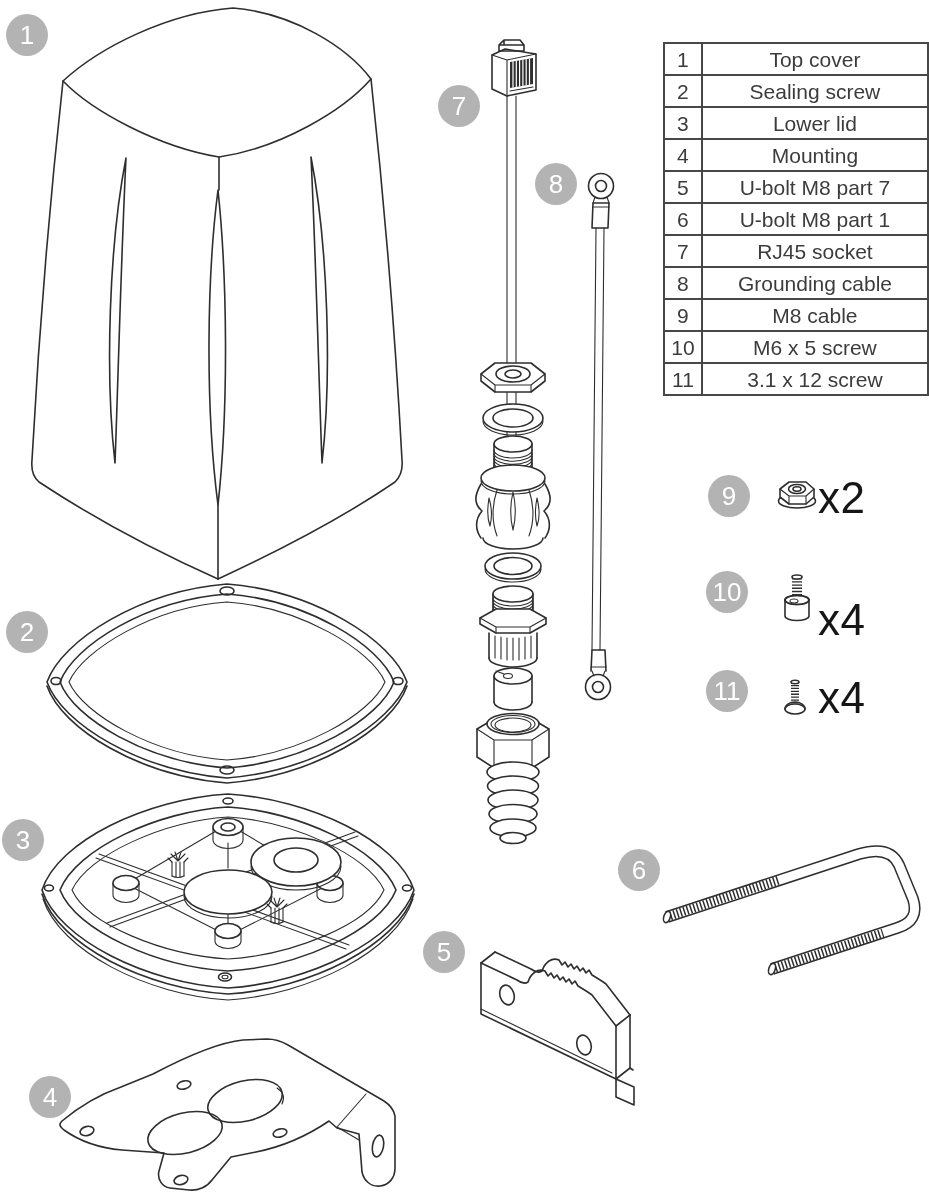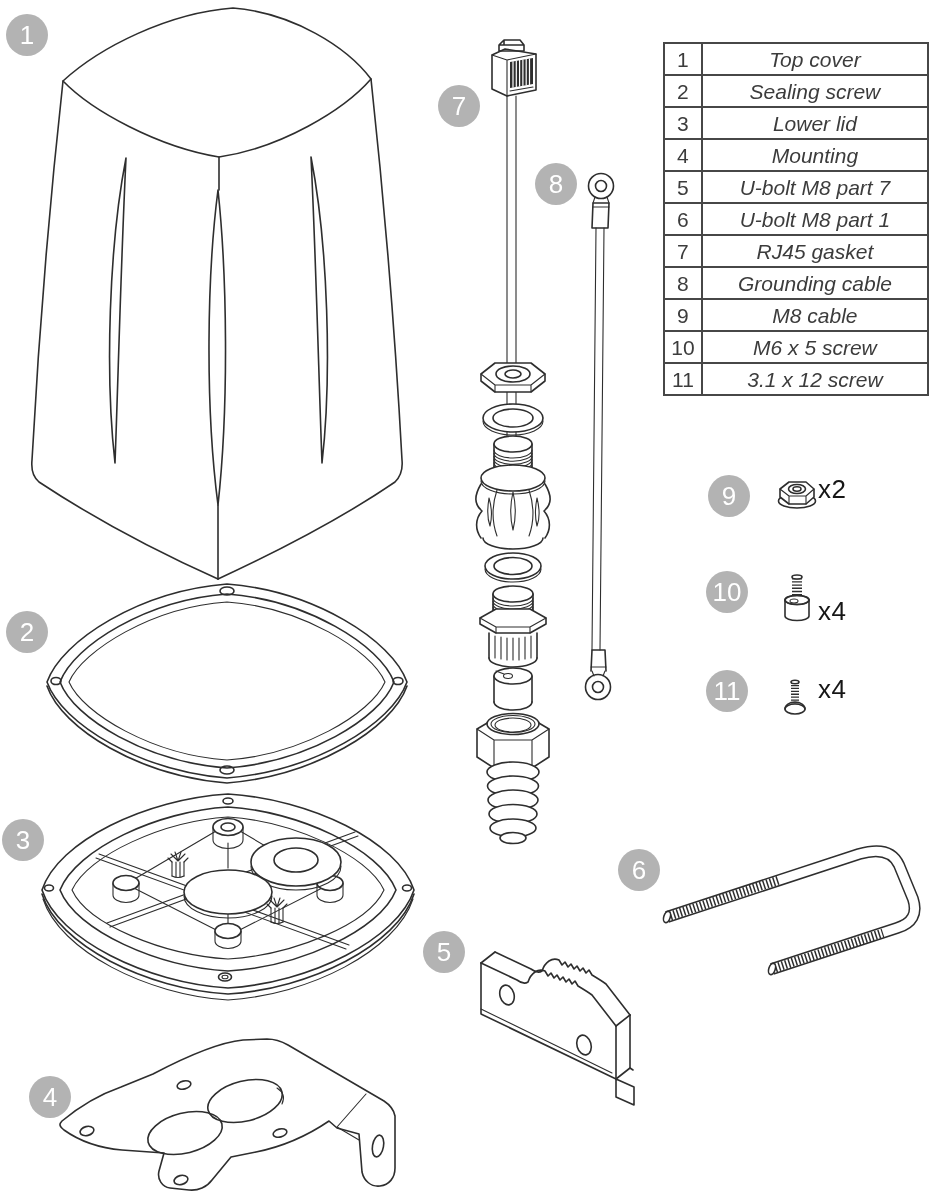--- a/index.html
+++ b/index.html
@@ -28,23 +28,23 @@
   table.parts{
     position:absolute;left:663px;top:42px;border-collapse:collapse;table-layout:fixed;
     background:#fff;
   }
   table.parts td{
     border:2px solid #474747;height:32px;box-sizing:border-box;
     text-align:center;vertical-align:middle;font-size:21px;color:#3c3c3c;
     padding:0 4px;white-space:nowrap;line-height:1;
   }
   table.parts td.num{width:38px;}
-  table.parts td.name{width:228px;font-style:italic;}
+  table.parts td.name{width:228px;}
   .qty{
-    position:absolute;font-size:26px;color:#161616;line-height:1;letter-spacing:0.5px;
+    position:absolute;font-size:44px;color:#161616;line-height:1;letter-spacing:0.5px;
   }
 </style>
 </head>
 <body>
 
 <div class="stage">
 
   <svg class="art" width="929" height="1200" viewBox="0 0 929 1200">
 
     <g>
@@ -306,21 +306,21 @@
       <tr>
         <td class="num">5</td>
         <td class="name">U-bolt M8 part 7</td>
       </tr>
       <tr>
         <td class="num">6</td>
         <td class="name">U-bolt M8 part 1</td>
       </tr>
       <tr>
         <td class="num">7</td>
-        <td class="name">RJ45 gasket</td>
+        <td class="name">RJ45 socket</td>
       </tr>
       <tr>
         <td class="num">8</td>
         <td class="name">Grounding cable</td>
       </tr>
       <tr>
         <td class="num">9</td>
         <td class="name">M8 cable</td>
       </tr>
       <tr>

